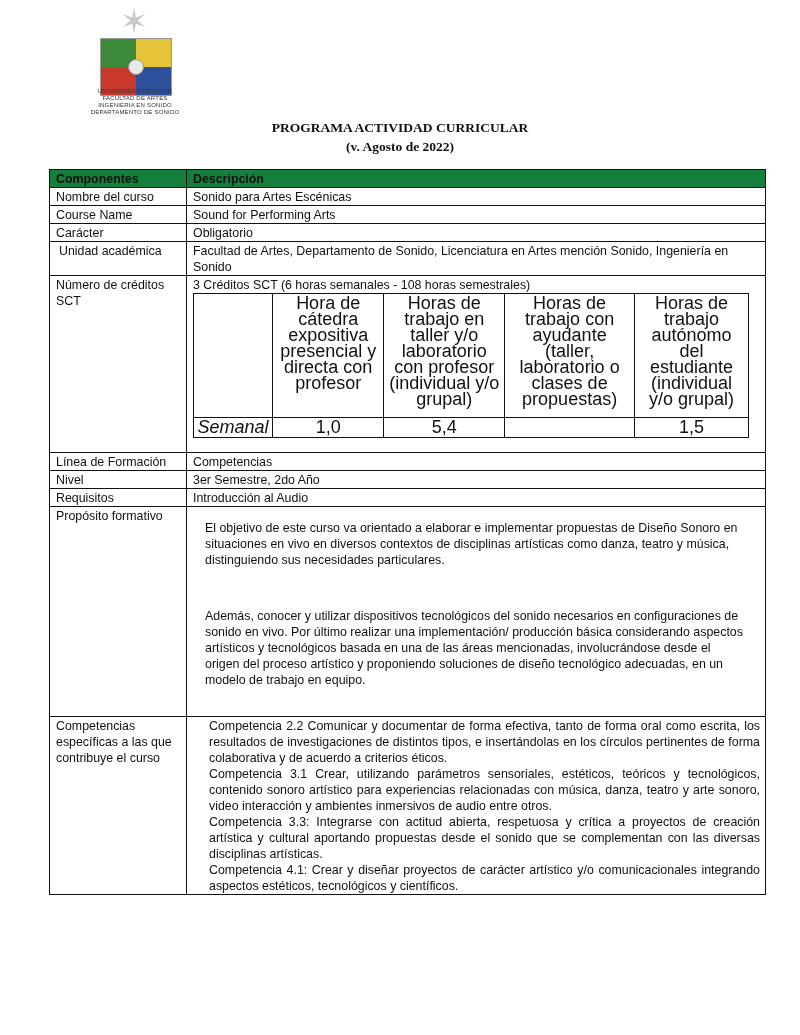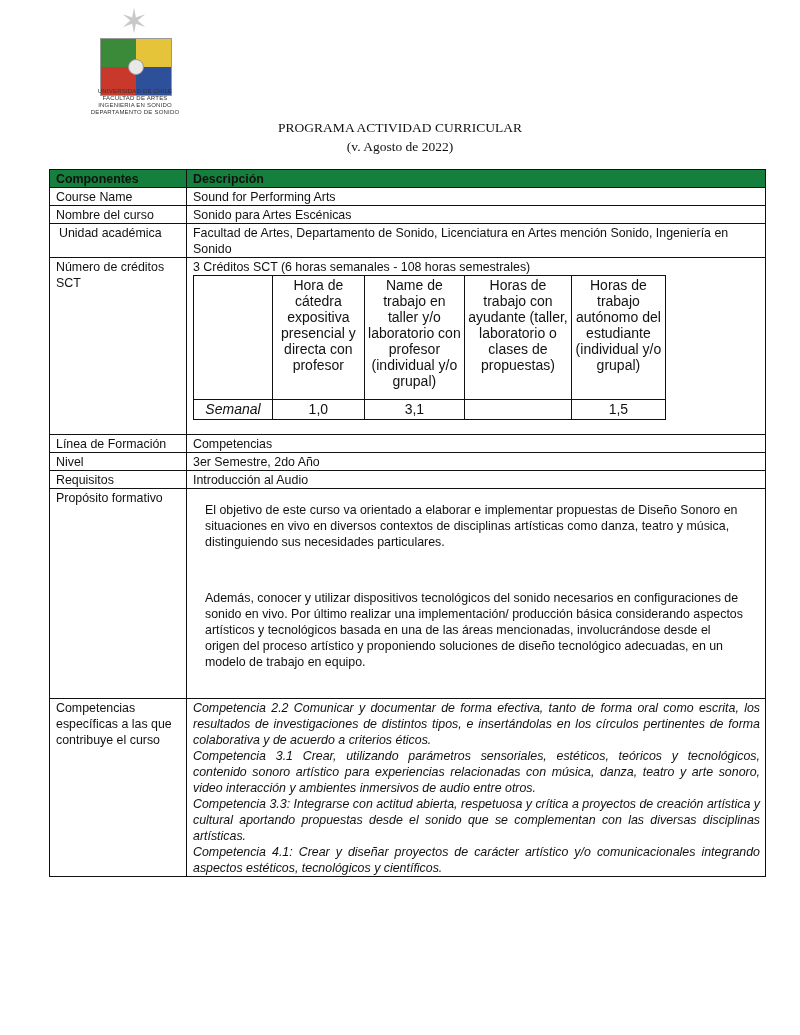--- a/index.html
+++ b/index.html
@@ -8,36 +8,36 @@
   .logo { position: absolute; left: 80px; top: 4px; width: 110px; height: 112px; }
   .logo .star { position: absolute; left: 37px; top: 0px; width: 34px; height: 34px; color: #c9c9c9; font-size: 34px; line-height: 34px; text-align: center; }
   .logo .shield { position: absolute; left: 20px; top: 34px; width: 70px; height: 56px; display: grid; grid-template-columns: 1fr 1fr; grid-template-rows: 1fr 1fr; border: 1px solid #999; }
   .logo .q1 { background: #3a8a3a; }
   .logo .q2 { background: #e6c43a; }
   .logo .q3 { background: #c8392b; }
   .logo .q4 { background: #2e4f9a; }
   .logo .center { position: absolute; left: 48px; top: 55px; width: 14px; height: 14px; border-radius: 50%; background: #e8e8e8; border: 1px solid #999; }
   .logo .lines { position: absolute; left: -10px; top: 84px; width: 130px; text-align: center; font-size: 6px; line-height: 7px; letter-spacing: 0.2px; color: #333; }
 
-  .title { position: absolute; left: 0; top: 118px; width: 800px; text-align: center; font-family: "Liberation Serif", "DejaVu Serif", serif; font-weight: normal; font-size: 13.5px; line-height: 19px; }
+  .title { position: absolute; left: 0; top: 118px; width: 800px; text-align: center; font-family: "Liberation Serif", "DejaVu Serif", serif; font-weight: bold; font-size: 13.5px; line-height: 19px; }
 
   table.main { position: absolute; left: 49px; top: 169px; width: 717px; border-collapse: collapse; font-size: 12.4px; line-height: 16px; }
   table.main > tbody > tr > td { border: 1.5px solid #111; padding: 1px 5px 0 6px; vertical-align: top; }
   table.main td.k { width: 122px; }
   table.main tr.head td { background: #15803d; font-weight: bold; }
   .indent { padding-left: 9px !important; }
 
-  table.hours { border-collapse: collapse; width: 473px; margin: 0 0 14px 0; font-size: 14px; line-height: 16px; }
+  table.hours { border-collapse: collapse; width: 556px; margin: 0 0 14px 0; font-size: 18px; line-height: 16px; }
   table.hours td { border: 1.5px solid #111; text-align: center; vertical-align: top; padding: 1px 3px 2px 3px; }
   table.hours td.rl { width: 72px; font-style: italic; }
   table.hours tr.hh td { height: 120px; }
 
   .para { margin: 12px; }
   .gap { height: 16px; }
-  .ital { font-style: italic; text-align: justify; }
+  .ital { text-align: justify; margin-left: 16px; }
 </style>
 </head>
 <body>
 
 <div class="logo">
   <div class="star">✶</div>
   <div class="shield">
     <div class="q1"></div>
       <div class="q2"></div>
       <div class="q3"></div>
@@ -57,48 +57,52 @@
   <div>(v. Agosto de 2022)</div>
 </div>
 
 <table class="main">
   <tbody>
     <tr class="head">
       <td class="k">Componentes</td>
       <td>Descripción</td>
     </tr>
     <tr>
+      <td class="k">Nombre del curso</td>
+      <td>Sonido para Artes Escénicas</td>
+    </tr>
+    <tr>
       <td class="k">Course Name</td>
       <td>Sound for Performing Arts</td>
     </tr>
     <tr>
-      <td class="k">Nombre del curso</td>
-      <td>Sonido para Artes Escénicas</td>
+      <td class="k">Carácter</td>
+      <td>Obligatorio</td>
     </tr>
     <tr>
       <td class="k indent">Unidad académica</td>
       <td>Facultad de Artes, Departamento de Sonido, Licenciatura en Artes mención Sonido, Ingeniería en Sonido</td>
     </tr>
     <tr>
       <td class="k">Número de créditos SCT</td>
       <td>
         <div>3 Créditos SCT  (6 horas semanales - 108 horas semestrales)</div>
         <table class="hours">
           <tbody>
               <tr class="hh">
             <td class="rl"></td>
             <td>Hora de cátedra expositiva presencial y directa con profesor</td>
-            <td>Name de trabajo en taller y/o laboratorio con profesor (individual y/o grupal)</td>
+            <td>Horas de trabajo en taller y/o laboratorio con profesor (individual y/o grupal)</td>
             <td>Horas de trabajo con ayudante (taller, laboratorio o clases de propuestas)</td>
             <td>Horas de trabajo autónomo del estudiante (individual y/o grupal)</td>
           </tr>
           <tr>
             <td class="rl">Semanal</td>
             <td>1,0</td>
-            <td>3,1</td>
+            <td>5,4</td>
             <td></td>
             <td>1,5</td>
           </tr>
         </tbody>
           </table>
       </td>
     </tr>
     <tr>
       <td class="k">Línea de Formación</td>
       <td>Competencias</td>

